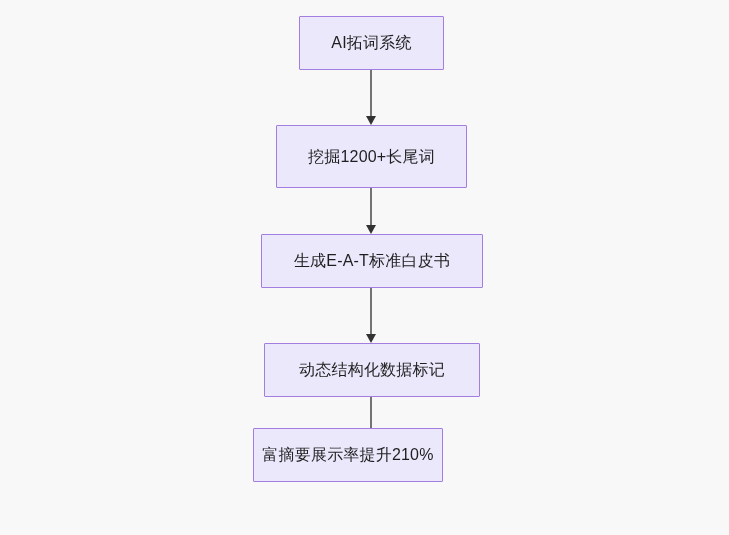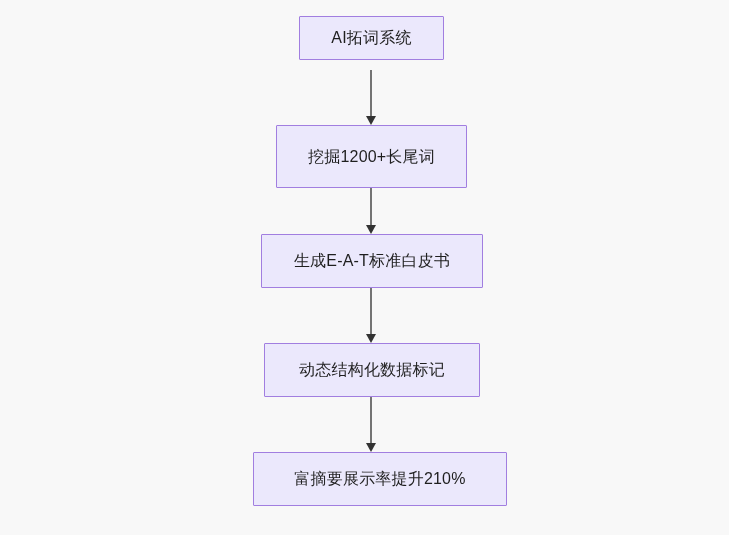--- a/index.html
+++ b/index.html
@@ -73,33 +73,33 @@
   </div>
   <div class="edge" style="left:364px; top:288px; height:55px;">
     <div class="edge-line" style="height:47px;"></div>
     <div class="edge-arrow" style="top:46px;"></div>
   </div>
   <div class="edge" style="left:364px; top:397px; height:55px;">
     <div class="edge-line" style="height:47px;"></div>
     <div class="edge-arrow" style="top:46px;"></div>
   </div>
 
-  <div class="node" style="left:299px; top:16px; width:145px; height:44px;">
+  <div class="node" style="left:299px; top:16px; width:145px; height:54px;">
     <span class="node-label">AI拓词系统</span>
   </div>
 
   <div class="node" style="left:276px; top:125px; width:191px; height:63px;">
     <span class="node-label">挖掘1200+长尾词</span>
   </div>
 
   <div class="node" style="left:261px; top:234px; width:222px; height:54px;">
     <span class="node-label">生成E-A-T标准白皮书</span>
   </div>
 
   <div class="node" style="left:264px; top:343px; width:216px; height:54px;">
     <span class="node-label">动态结构化数据标记</span>
   </div>
 
-  <div class="node" style="left:253px; top:452px; width:254px; height:54px;">
+  <div class="node" style="left:253px; top:428px; width:190px; height:54px;">
     <span class="node-label">富摘要展示率提升210%</span>
   </div>
 
 </div>
 
 </body></html>

